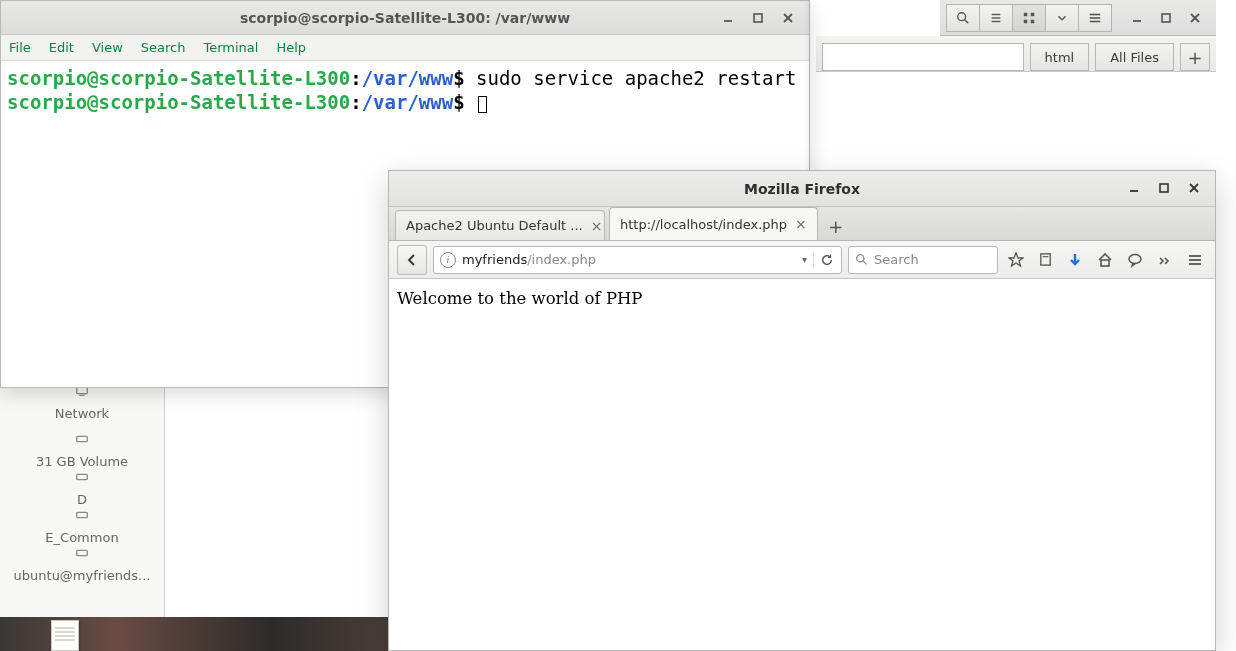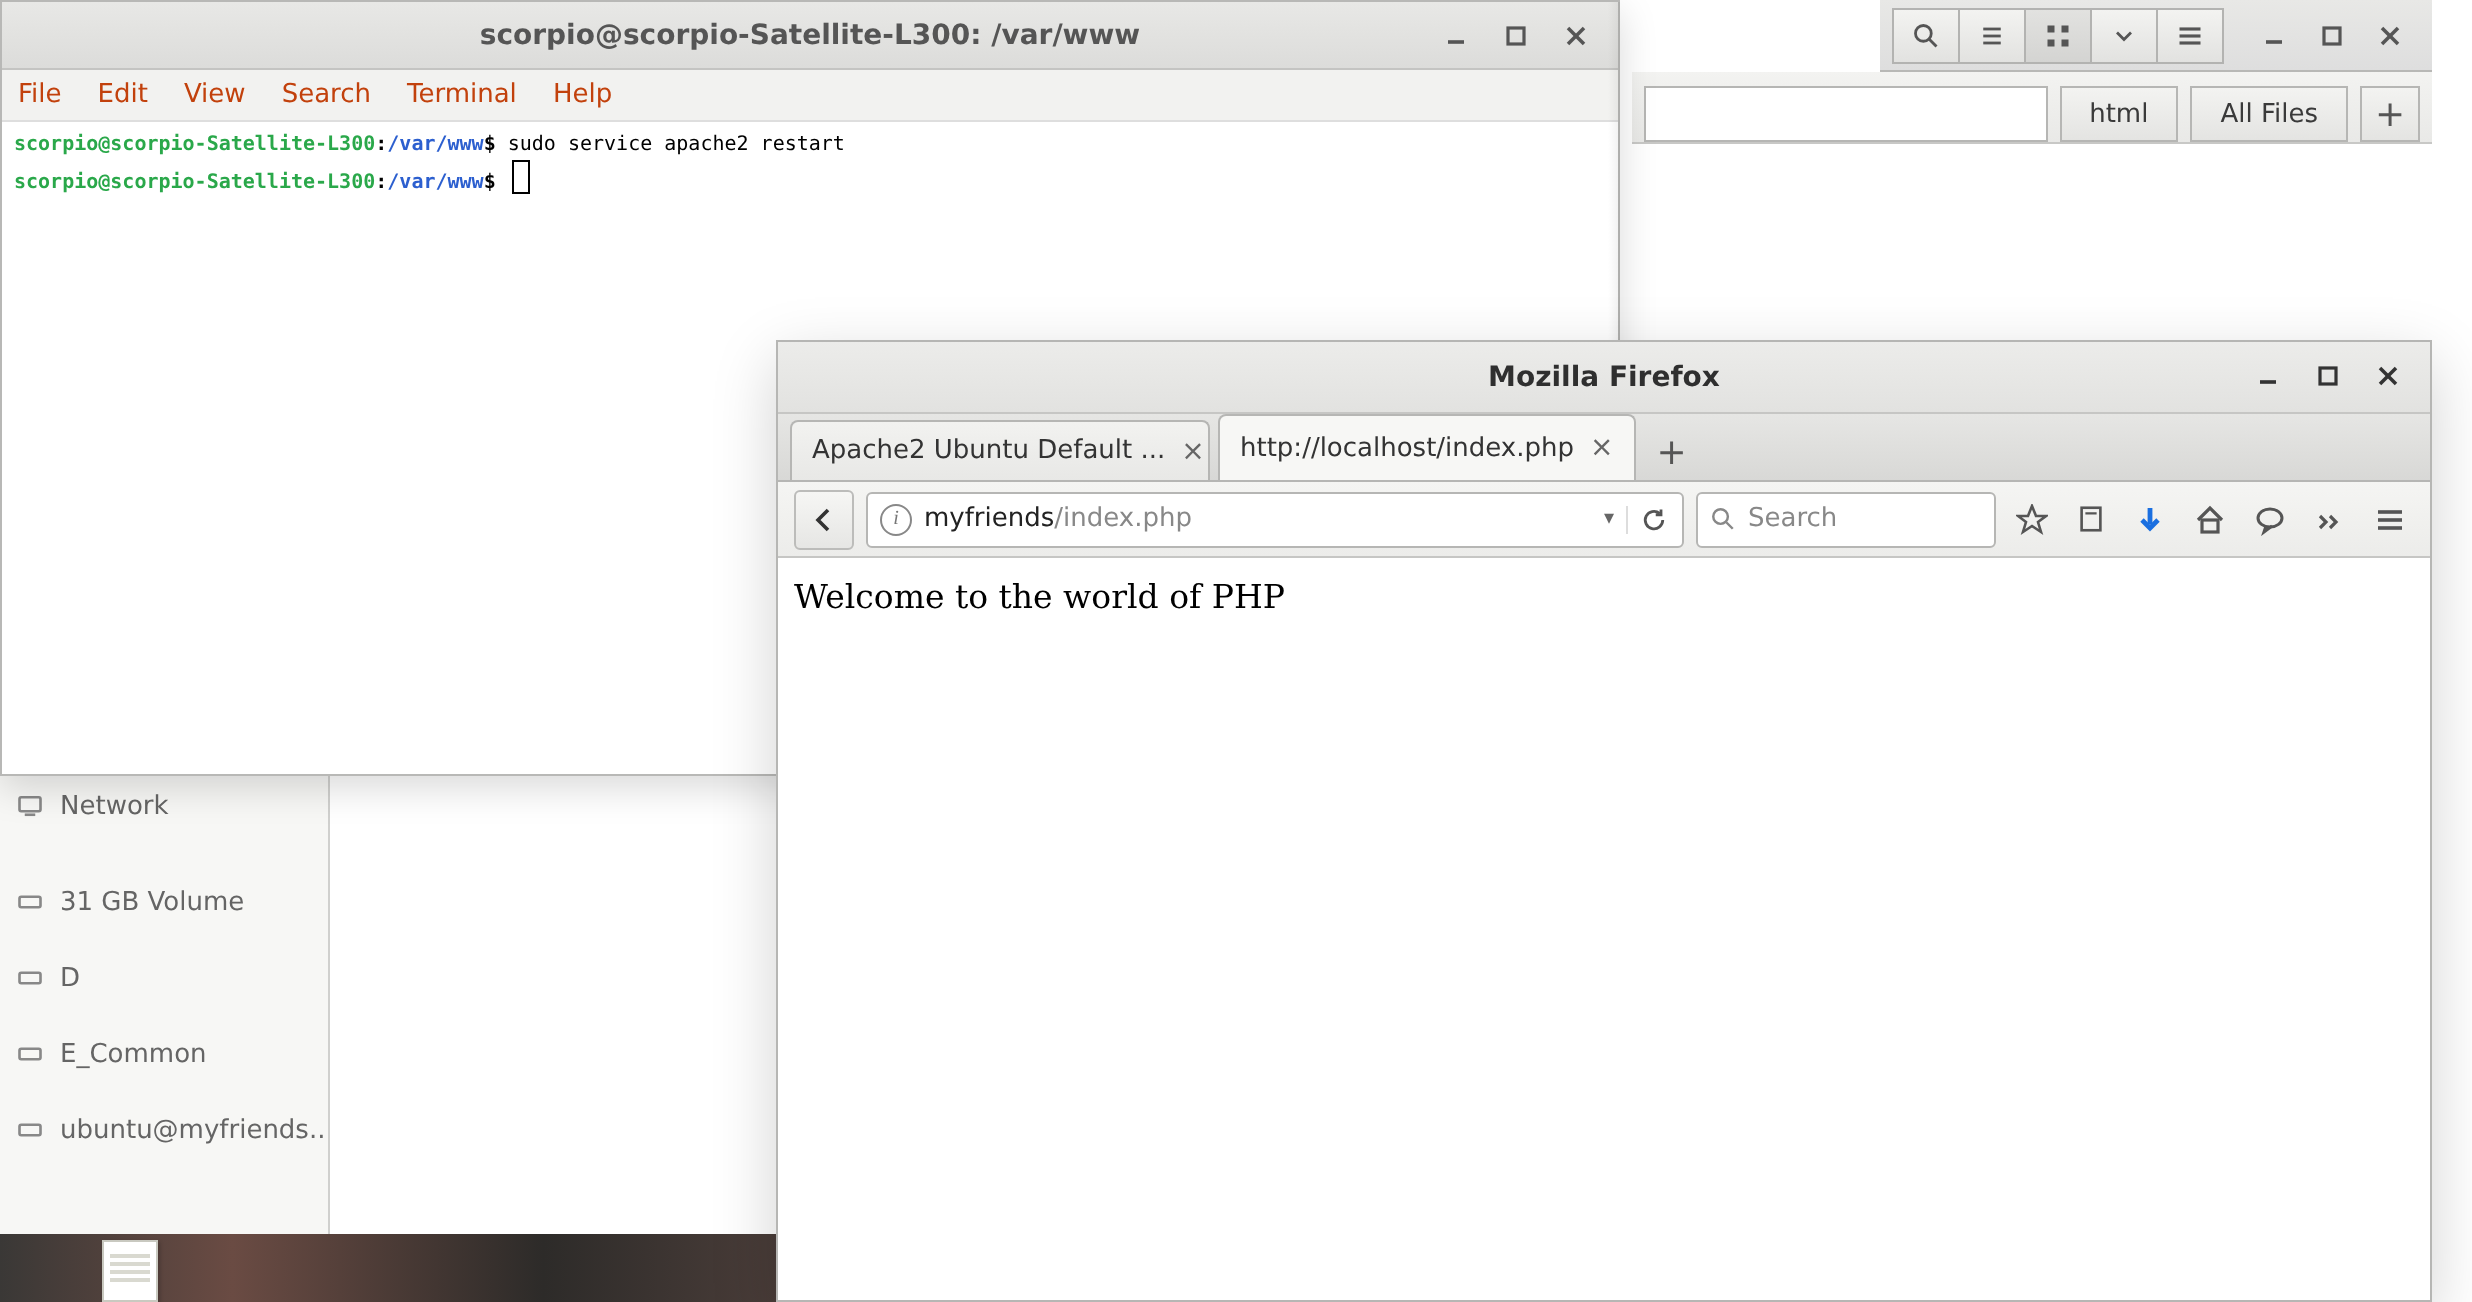--- a/index.html
+++ b/index.html
@@ -39,21 +39,21 @@
     padding: 0 14px; font-size: 13px; color: #3a3a3a; display: flex; align-items: center;
   }
   .plus-btn { width: 30px; padding: 0; justify-content: center; font-size: 18px; color: #555;}
   .nautilus-body { position: absolute; left: 0; right: 0; top: 72px; bottom: 0; display: flex; }
   .fm-sidebar {
     width: 165px; border-right: 1px solid #d0d0ce; background: #f7f7f5;
     display: flex; flex-direction: column; padding-top: 312px;
   }
   .fm-item {
     display: flex; align-items: center; gap: 8px; height: 38px;
-    padding: 0 8px; color: #656565; font-size: 13px; white-space: nowrap; overflow: hidden; text-overflow: ellipsis;
+    padding: 0 8px; color: #656565; font-size: 13px; white-space: nowrap; overflow: hidden; text-overflow: ellipsis; flex-direction: column;
   }
   .fm-item svg { width: 14px; height: 14px; flex: 0 0 14px; fill: none; stroke: #888; stroke-width: 1.5; }
   .fm-main { flex: 1; background: #fff; }
 
   
   .term-window {
     position: absolute; left: 0; top: 0; width: 810px; height: 388px;
     background: #fff; border: 1px solid #b8b8b6;
     box-shadow: 0 6px 18px rgba(0,0,0,0.15);
   }
@@ -61,24 +61,24 @@
     height: 34px; background: linear-gradient(#e8e8e6,#dcdcdA);
     border-bottom: 1px solid #c4c4c2;
     display: flex; align-items: center; justify-content: center; position: relative;
     color: #555; font-size: 14px; font-weight: 600;
   }
   .title-controls { position: absolute; right: 6px; top: 0; height: 34px; display: flex; align-items: center; }
   .title-controls .tc { width: 30px; height: 26px; display:flex; align-items:center; justify-content:center; color:#555; }
   .term-menubar {
     height: 26px; background: #f2f2f0; border-bottom: 1px solid #dedede;
     display: flex; align-items: center; padding: 0 8px; gap: 18px;
-    font-size: 13px; color: #c2410c;
+    font-size: 13px; color: #15803d;
   }
   .term-body {
-    padding: 6px 6px; font-size: 10px; line-height: 1.25; color: #000;
+    padding: 6px 6px; font-size: 19px; line-height: 1.25; color: #000;
     background: #fff; height: calc(100% - 60px); overflow: hidden;
   }
   .pr-user { color: #2aa84a; font-weight: bold; }
   .pr-colon { color: #000; font-weight: bold; }
   .pr-path { color: #2c5fcf; font-weight: bold; }
   .pr-dollar { color: #000; font-weight: bold; }
   .cursor {
     display: inline-block; width: 9px; height: 17px; border: 1.5px solid #000;
     vertical-align: text-bottom; margin-left: 2px;
   }

